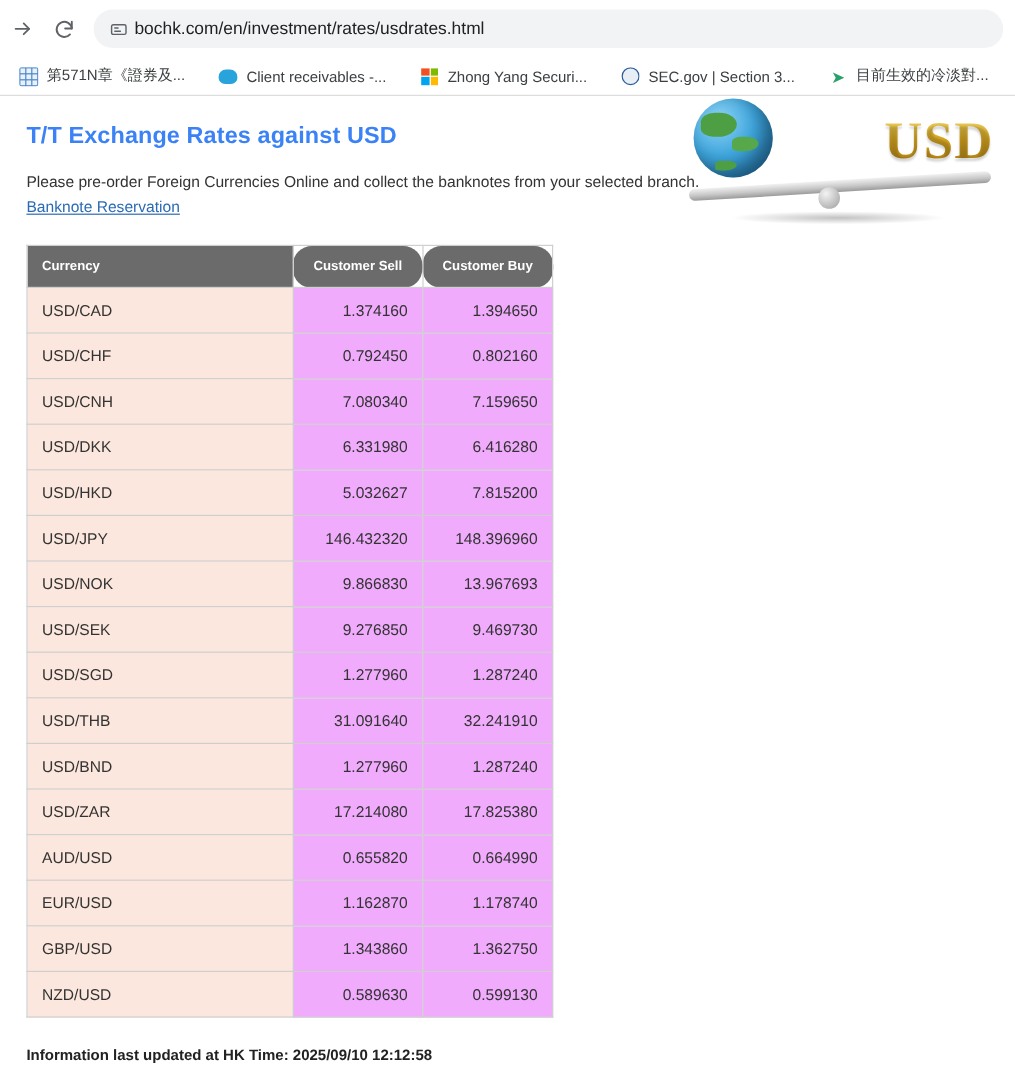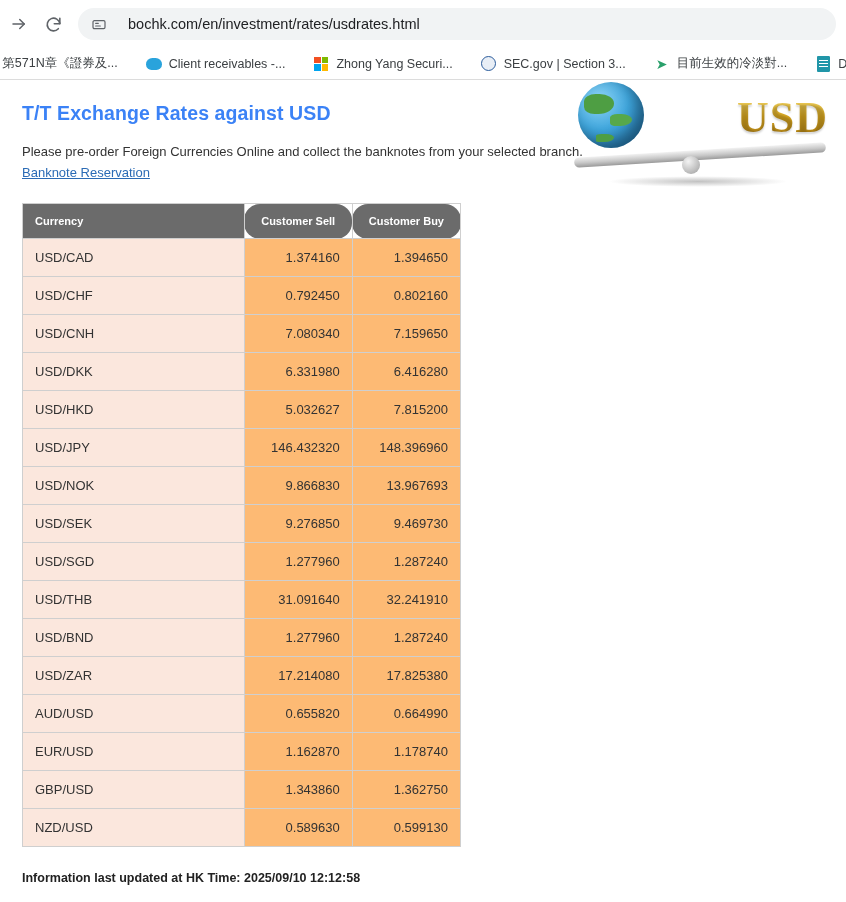--- a/index.html
+++ b/index.html
@@ -34,21 +34,21 @@
 
   .omnibox {
     flex: 1 1 auto;
     height: 32px;
     background: #f1f3f4;
     border-radius: 16px;
     display: flex;
     align-items: center;
     padding: 0 14px 0 12px;
     margin-left: 6px;
-    gap: 20px;
+    gap: 4px;
     min-width: 0;
   }
   .omnibox .site-icon {
     flex: 0 0 auto;
     width: 18px; height: 18px;
     display: flex; align-items: center; justify-content: center;
     color: #5f6368;
   }
   .omnibox .url {
     font-size: 14.5px;
@@ -60,21 +60,20 @@
 
   
   .bookmarks {
     display: flex;
     align-items: center;
     height: 32px;
     padding: 0 8px;
     gap: 12px;
     border-bottom: 1px solid #dcdcdc;
     overflow: hidden;
-    justify-content: center;
   }
   .bm {
     display: flex;
     align-items: center;
     gap: 7px;
     padding: 4px 8px;
     border-radius: 4px;
     font-size: 12.5px;
     color: #3c4043;
     white-space: nowrap;
@@ -257,21 +256,21 @@
   table.rates td {
     border: 1px solid #cfcfcf;
     padding: 11px 12px;
     color: #333;
   }
   table.rates td.cur {
     background: #fbe7dd;
     width: 213px;
   }
   table.rates td.val {
-    background: #fdba74;
+    background: #f0abfc;
     text-align: right;
     width: 104px;
     white-space: nowrap;
   }
 
   .updated {
     margin-top: 24px;
     padding-left: 22px;
     font-size: 12.5px;
     font-weight: bold;

